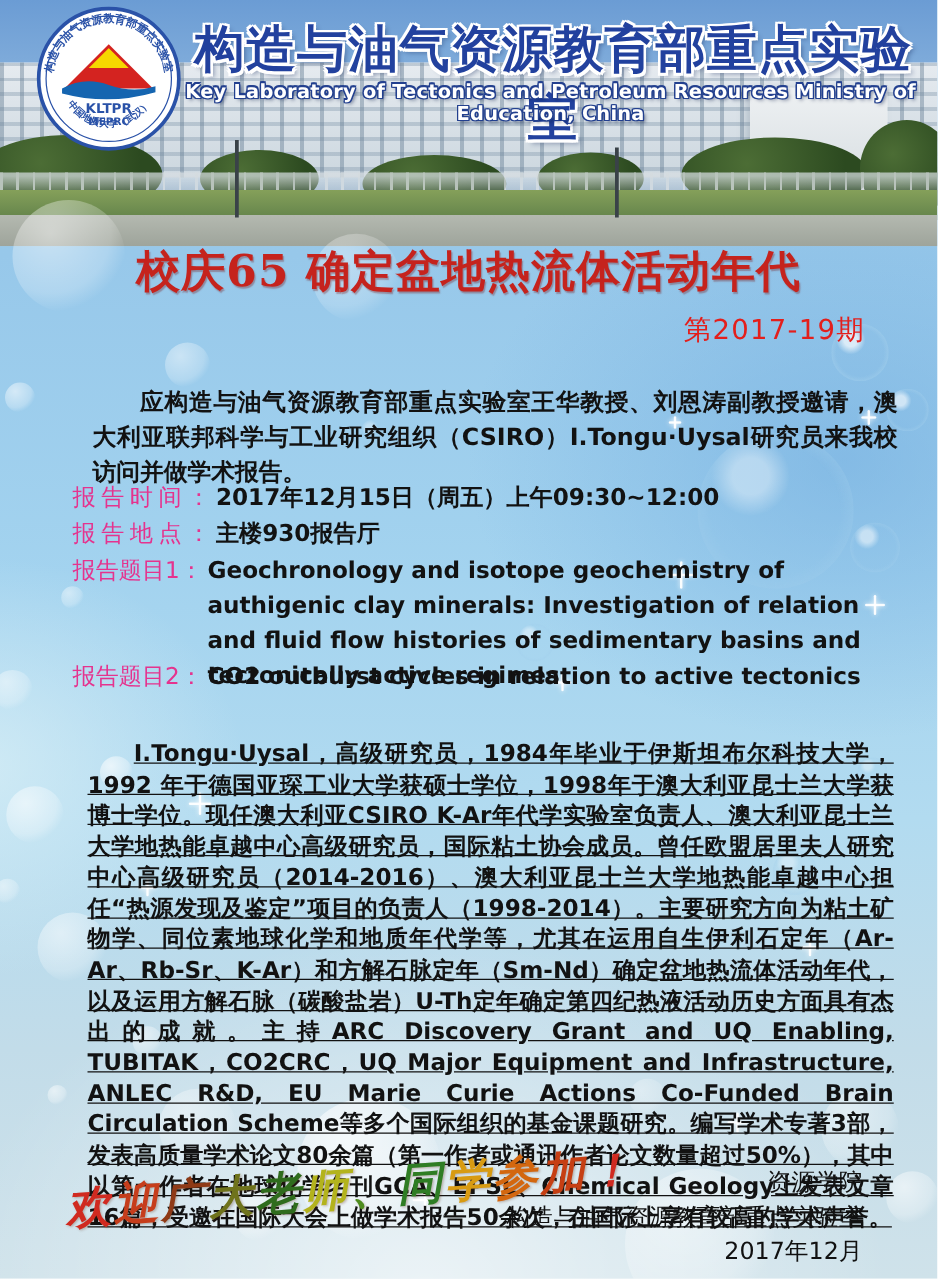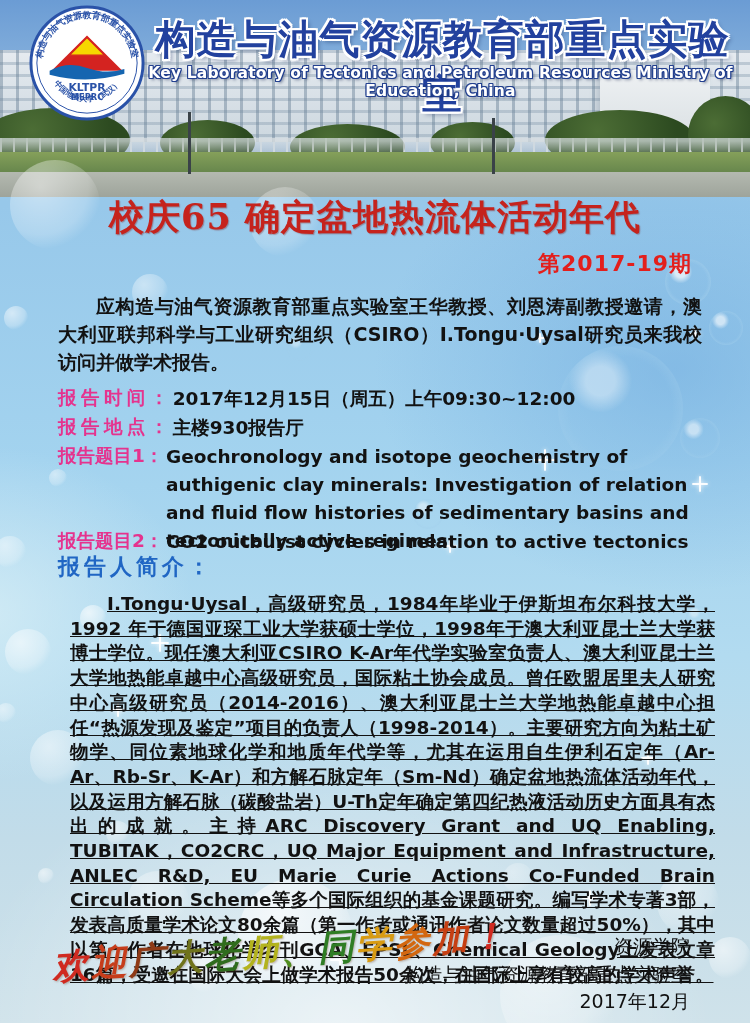--- a/index.html
+++ b/index.html
@@ -49,25 +49,25 @@
             radial-gradient(circle at 50% 50%,rgba(255,255,255,0) 58%,rgba(160,205,235,.9) 74%,rgba(255,255,255,.5) 82%,rgba(140,190,225,.4) 100%);}
   .sparkle{position:absolute;pointer-events:none;}
   .sparkle::before,.sparkle::after{content:"";position:absolute;background:rgba(255,255,255,.95);border-radius:2px;
     box-shadow:0 0 4px rgba(255,255,255,.9);}
   .sparkle::before{left:50%;top:0;width:2px;height:100%;transform:translateX(-50%);}
   .sparkle::after{top:50%;left:0;height:2px;width:100%;transform:translateY(-50%);}
   
   .main-title{position:absolute;left:0;top:194px;width:750px;text-align:center;
     font-family:"DejaVu Serif","Liberation Serif",serif;font-weight:900;font-size:35px;letter-spacing:1px;
     color:#c5231d;text-shadow:1px 1px 1px rgba(120,20,20,.35);}
-  .issue{position:absolute;right:58px;top:249px;font-size:22px;font-weight:bold;color:#e31f1c;letter-spacing:1px;}
-  .intro{position:absolute;left:58px;top:292px;width:644px;margin:0;
+  .issue{position:absolute;right:58px;top:249px;font-size:22px;font-weight:normal;color:#e31f1c;letter-spacing:1px;}
+  .intro{position:absolute;left:58px;top:292px;width:644px;margin:16px;
     font-size:19px;font-weight:bold;color:#121212;line-height:28px;text-indent:2em;text-align:justify;}
   .info{position:absolute;left:58px;width:650px;display:flex;align-items:flex-start;}
-  .lbl{color:#e5338e;font-weight:bold;font-size:18.5px;flex:0 0 108px;white-space:nowrap;}
+  .lbl{color:#e5338e;font-weight:normal;font-size:18.5px;flex:0 0 108px;white-space:nowrap;}
   .lbl.spaced{letter-spacing:.24em;}
   .val{font-weight:bold;font-size:18.5px;color:#121212;line-height:28px;}
   .row-time{top:385px;}
   .row-place{top:414px;}
   .row-topic1{top:443px;}
   .row-topic2{top:528px;}
   .row-topic1 .val,.row-topic2 .val{width:540px;text-align:left;}
   .bio-heading{position:absolute;left:58px;top:552px;font-size:22px;font-weight:bold;color:#2066c4;letter-spacing:.18em;}
   .bio{position:absolute;left:58px;top:580px;width:645px;margin:12px;
     font-size:18.5px;font-weight:bold;color:#121212;line-height:24.7px;text-indent:2em;text-align:justify;overflow-wrap:break-word;text-decoration:underline;}
@@ -178,21 +178,20 @@
   </div>
   <div class="info row-topic1">
     <span class="lbl">报告题目1：</span>
     <span class="val">Geochronology and isotope geochemistry of authigenic clay minerals: Investigation of relation and fluid flow histories of sedimentary basins and tectonically active regimes</span>
   </div>
   <div class="info row-topic2">
     <span class="lbl">报告题目2：</span>
     <span class="val">CO2 outburst cycles in relation to active tectonics</span>
   </div>
 
-  <div class="bio-heading">报告人简介：</div>
   <p class="bio">I.Tongu·Uysal，高级研究员，1984年毕业于伊斯坦布尔科技大学，1992 年于德国亚琛工业大学获硕士学位，1998年于澳大利亚昆士兰大学获博士学位。现任澳大利亚CSIRO K-Ar年代学实验室负责人、澳大利亚昆士兰大学地热能卓越中心高级研究员，国际粘土协会成员。曾任欧盟居里夫人研究中心高级研究员（2014-2016）、澳大利亚昆士兰大学地热能卓越中心担任“热源发现及鉴定”项目的负责人（1998-2014）。主要研究方向为粘土矿物学、同位素地球化学和地质年代学等，尤其在运用自生伊利石定年（Ar-Ar、Rb-Sr、K-Ar）和方解石脉定年（Sm-Nd）确定盆地热流体活动年代，以及运用方解石脉（碳酸盐岩）U-Th定年确定第四纪热液活动历史方面具有杰出的成就。主持ARC Discovery Grant and UQ Enabling, TUBITAK，CO2CRC，UQ Major Equipment and Infrastructure, ANLEC R&amp;D, EU Marie Curie Actions Co-Funded Brain Circulation Scheme等多个国际组织的基金课题研究。编写学术专著3部，发表高质量学术论文80余篇（第一作者或通讯作者论文数量超过50%），其中以第一作者在地球化学名刊GCA、EPSL、Chemical Geology上发表文章16篇，受邀在国际大会上做学术报告50余次，在国际上享有较高的学术声誉。</p>
 
   <div class="welcome" id="welcome"><span style="color: rgb(208, 42, 32);">欢</span><span style="color: rgb(198, 61, 27);">迎</span><span style="color: rgb(143, 58, 22);">广</span><span style="color: rgb(111, 115, 28);">大</span><span style="color: rgb(47, 108, 29);">老</span><span style="color: rgb(179, 179, 29);">师</span><span style="color: rgb(79, 141, 31);">、</span><span style="color: rgb(47, 125, 36);">同</span><span style="color: rgb(216, 155, 18);">学</span><span style="color: rgb(211, 103, 15);">参</span><span style="color: rgb(198, 63, 19);">加</span><span style="color: rgb(208, 42, 32);">！</span></div>
   <div class="footer-right">
     <div>资源学院</div>
     <div>构造与油气资源教育部重点实验室</div>
     <div>2017年12月</div>
   </div>
 </div>
 

